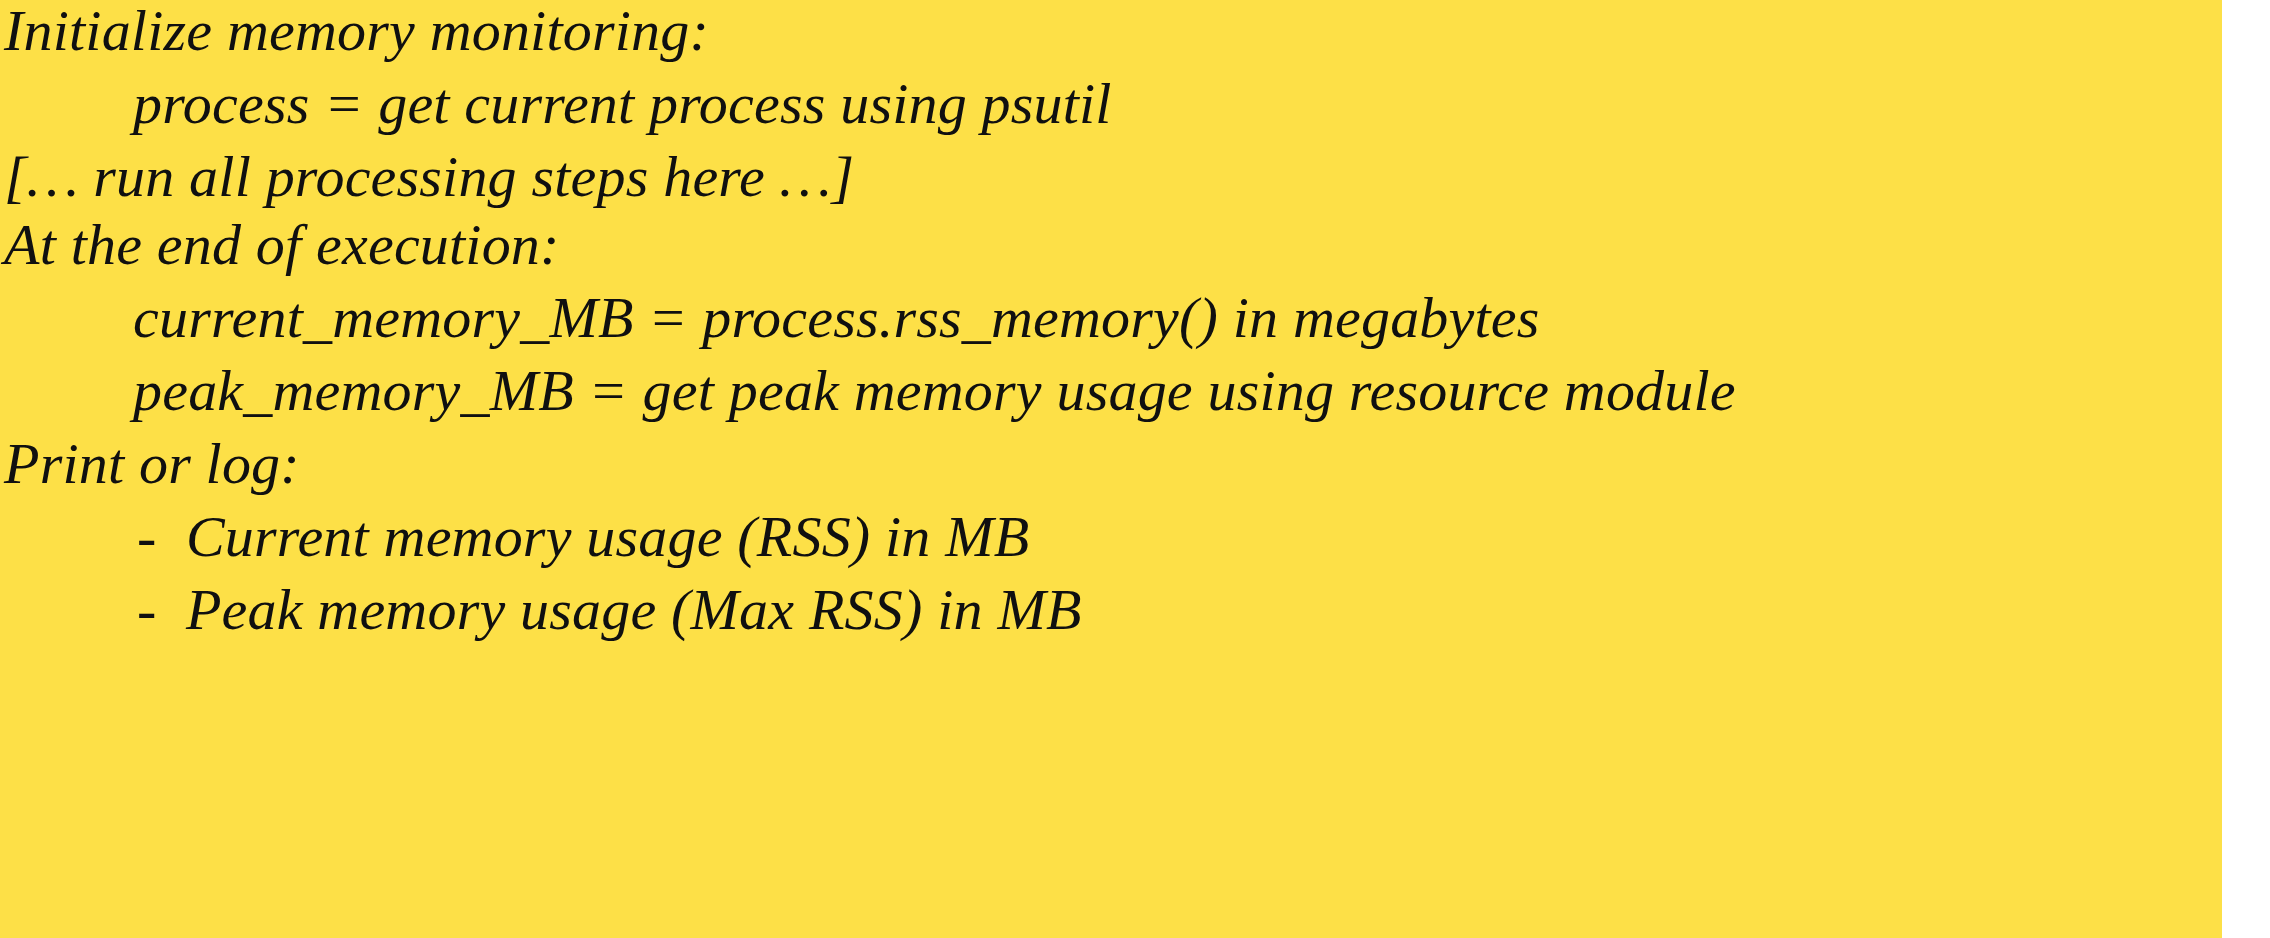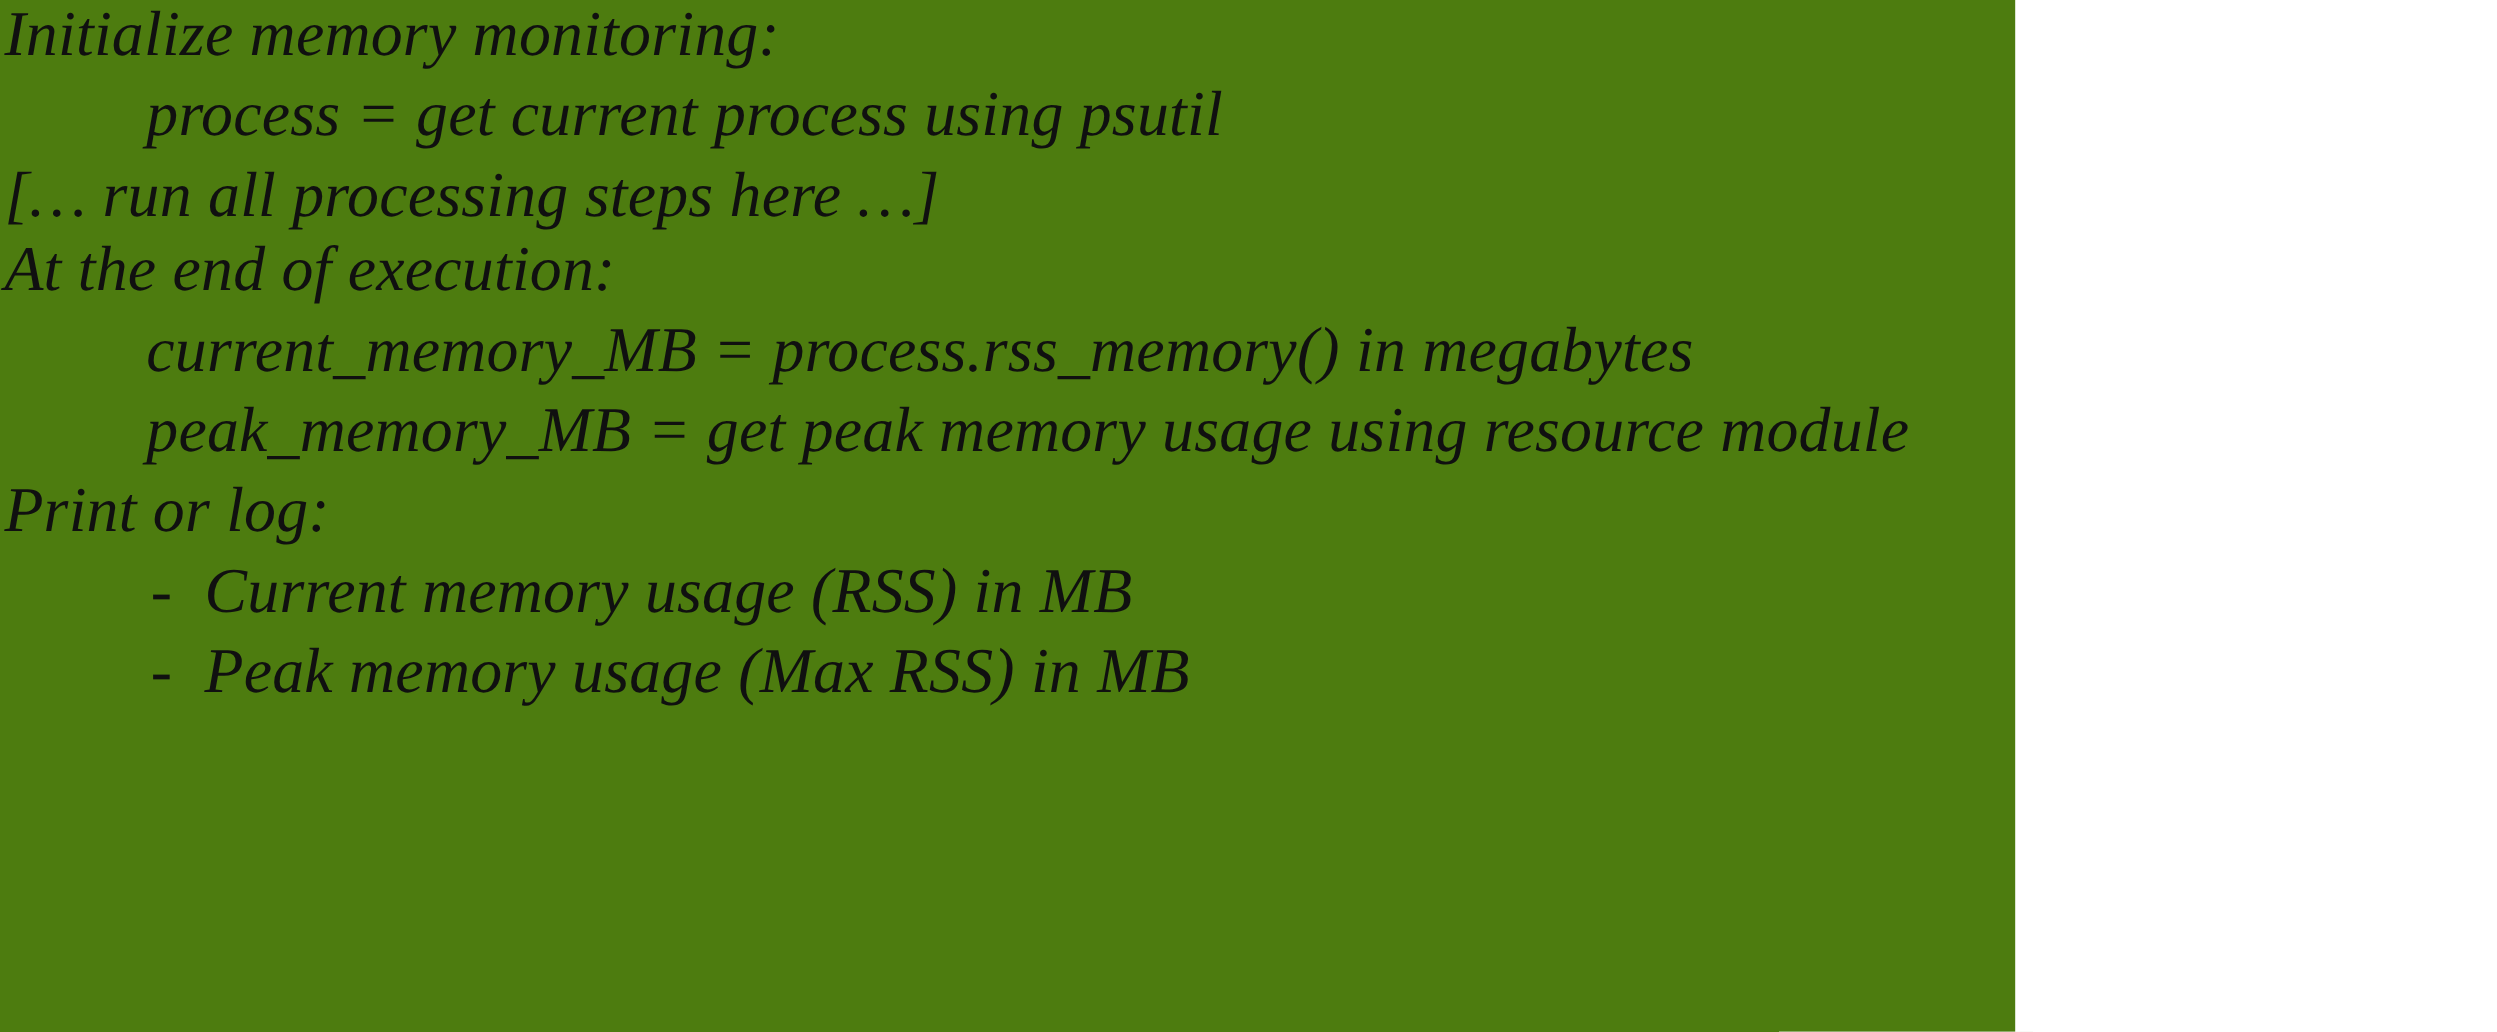--- a/index.html
+++ b/index.html
@@ -8,23 +8,23 @@
     background: #ffffff;
   }
   body {
     width: 2270px;
     height: 938px;
     overflow: hidden;
     font-family: "Liberation Serif", "DejaVu Serif", serif;
   }
   #pseudocode-block {
     position: relative;
-    width: 1832px;
+    width: 2222px;
     height: 938px;
-    background: #4d7c0f;
+    background: #fde047;
     padding: 0;
     box-sizing: border-box;
   }
   .code-line {
     position: absolute;
     left: 0;
     width: 2270px;
     font-style: italic;
     font-weight: 400;
     font-size: 58px;

